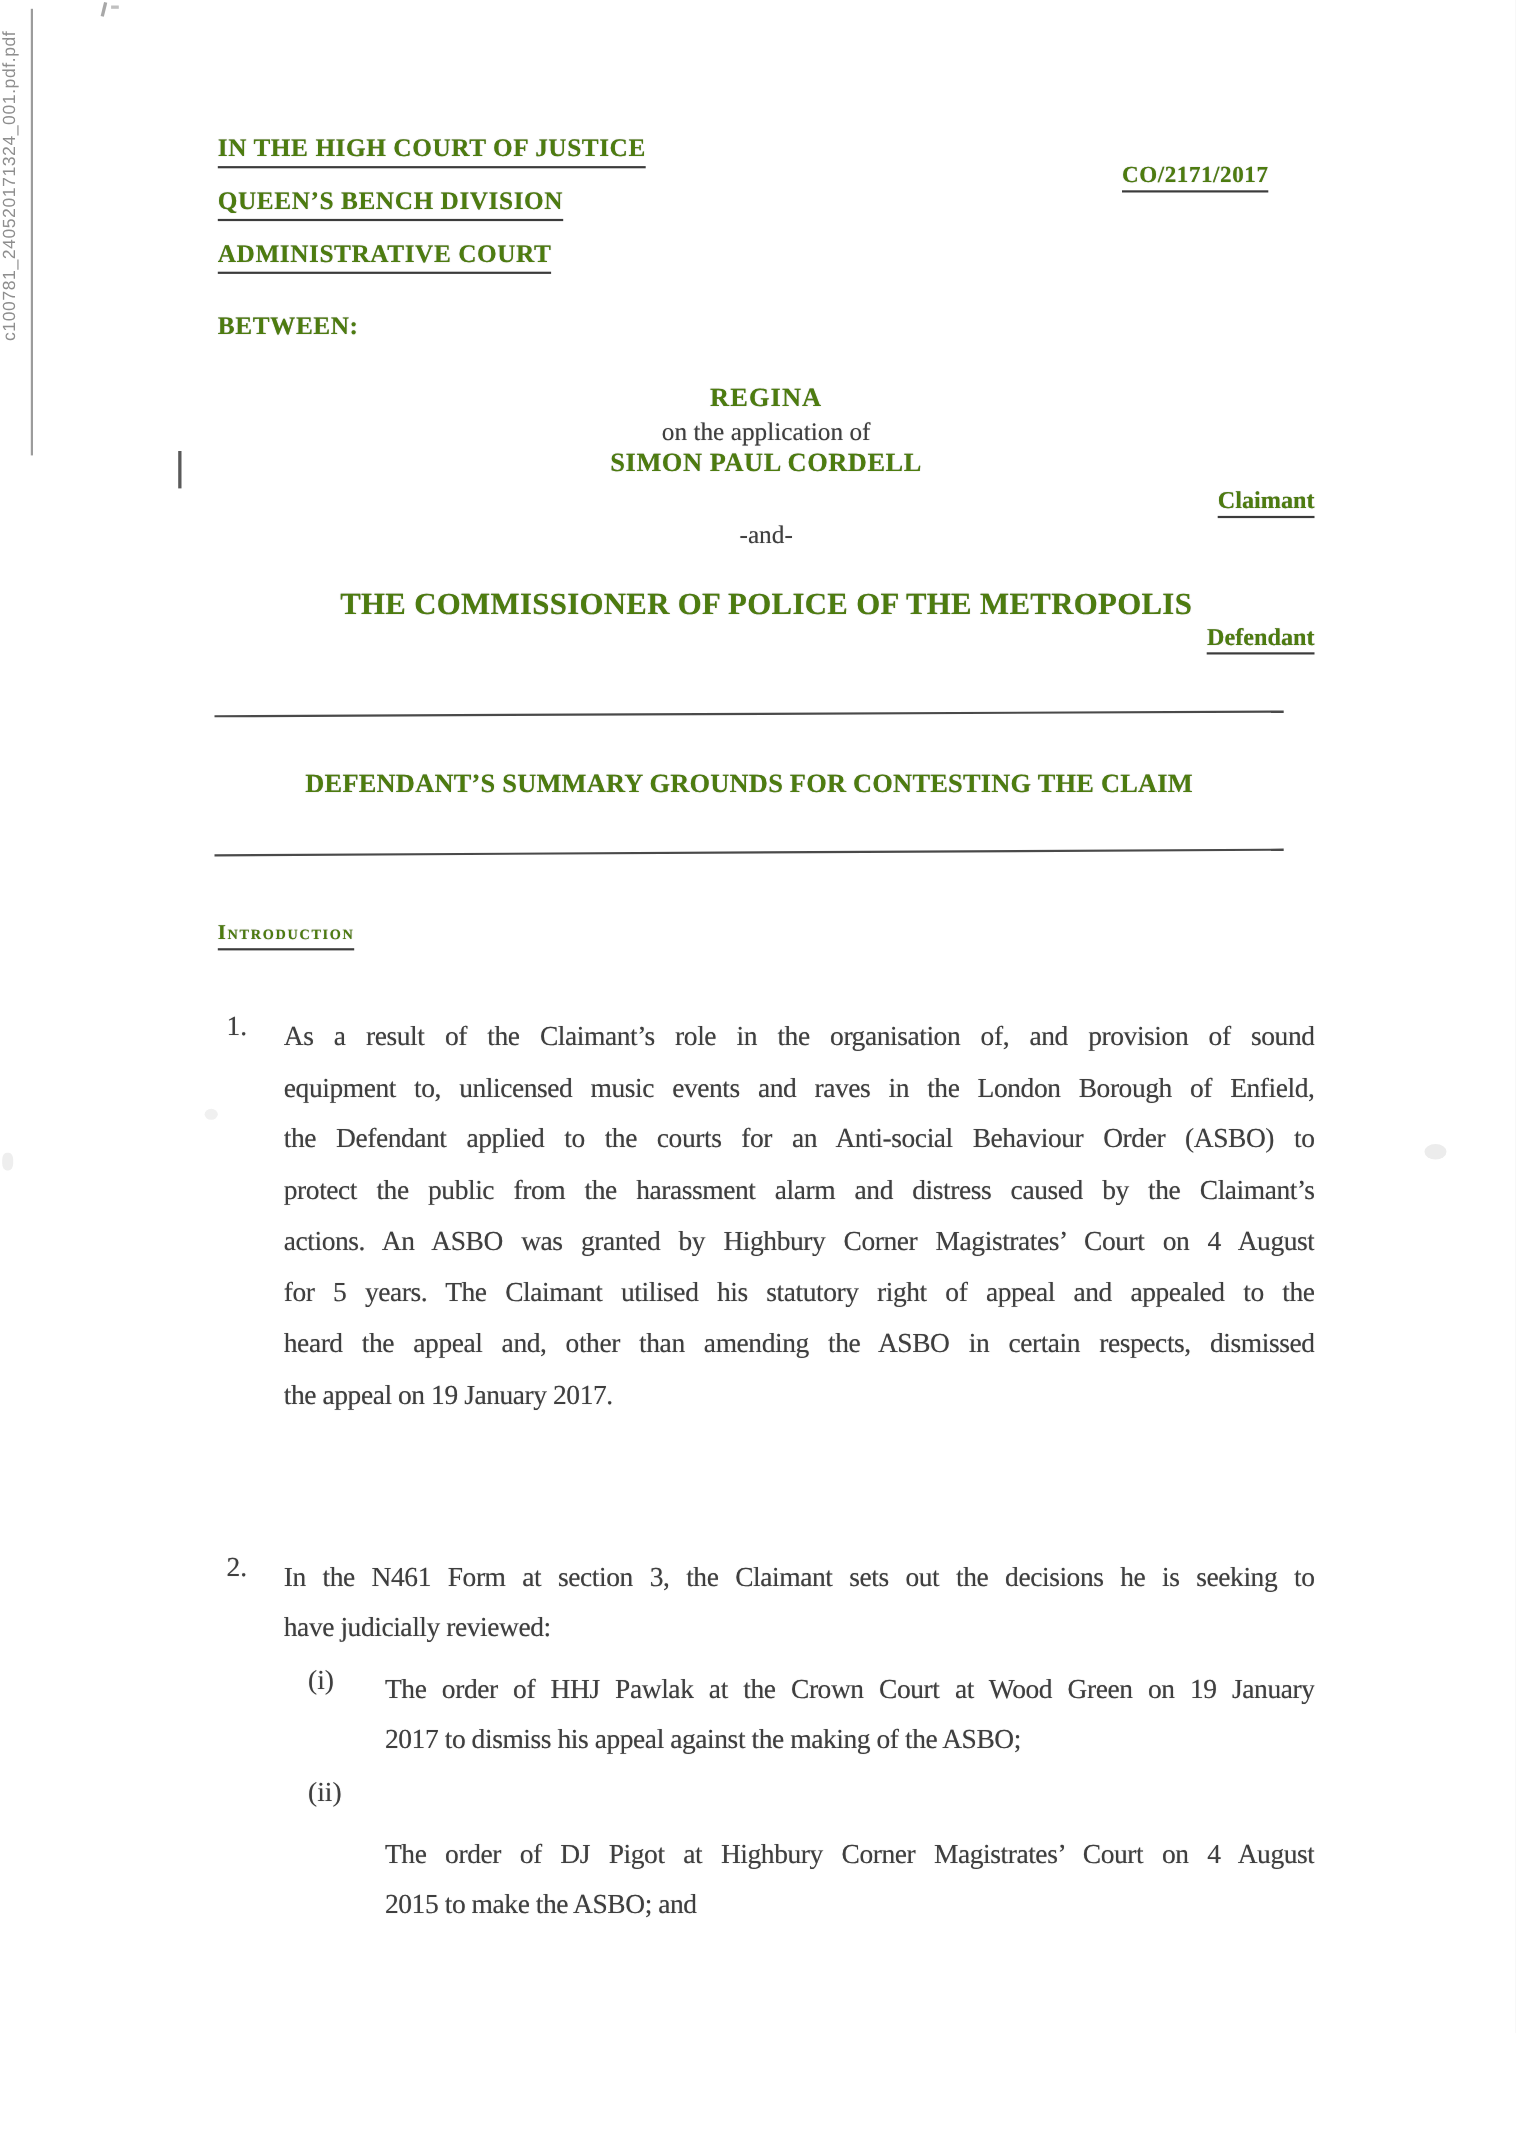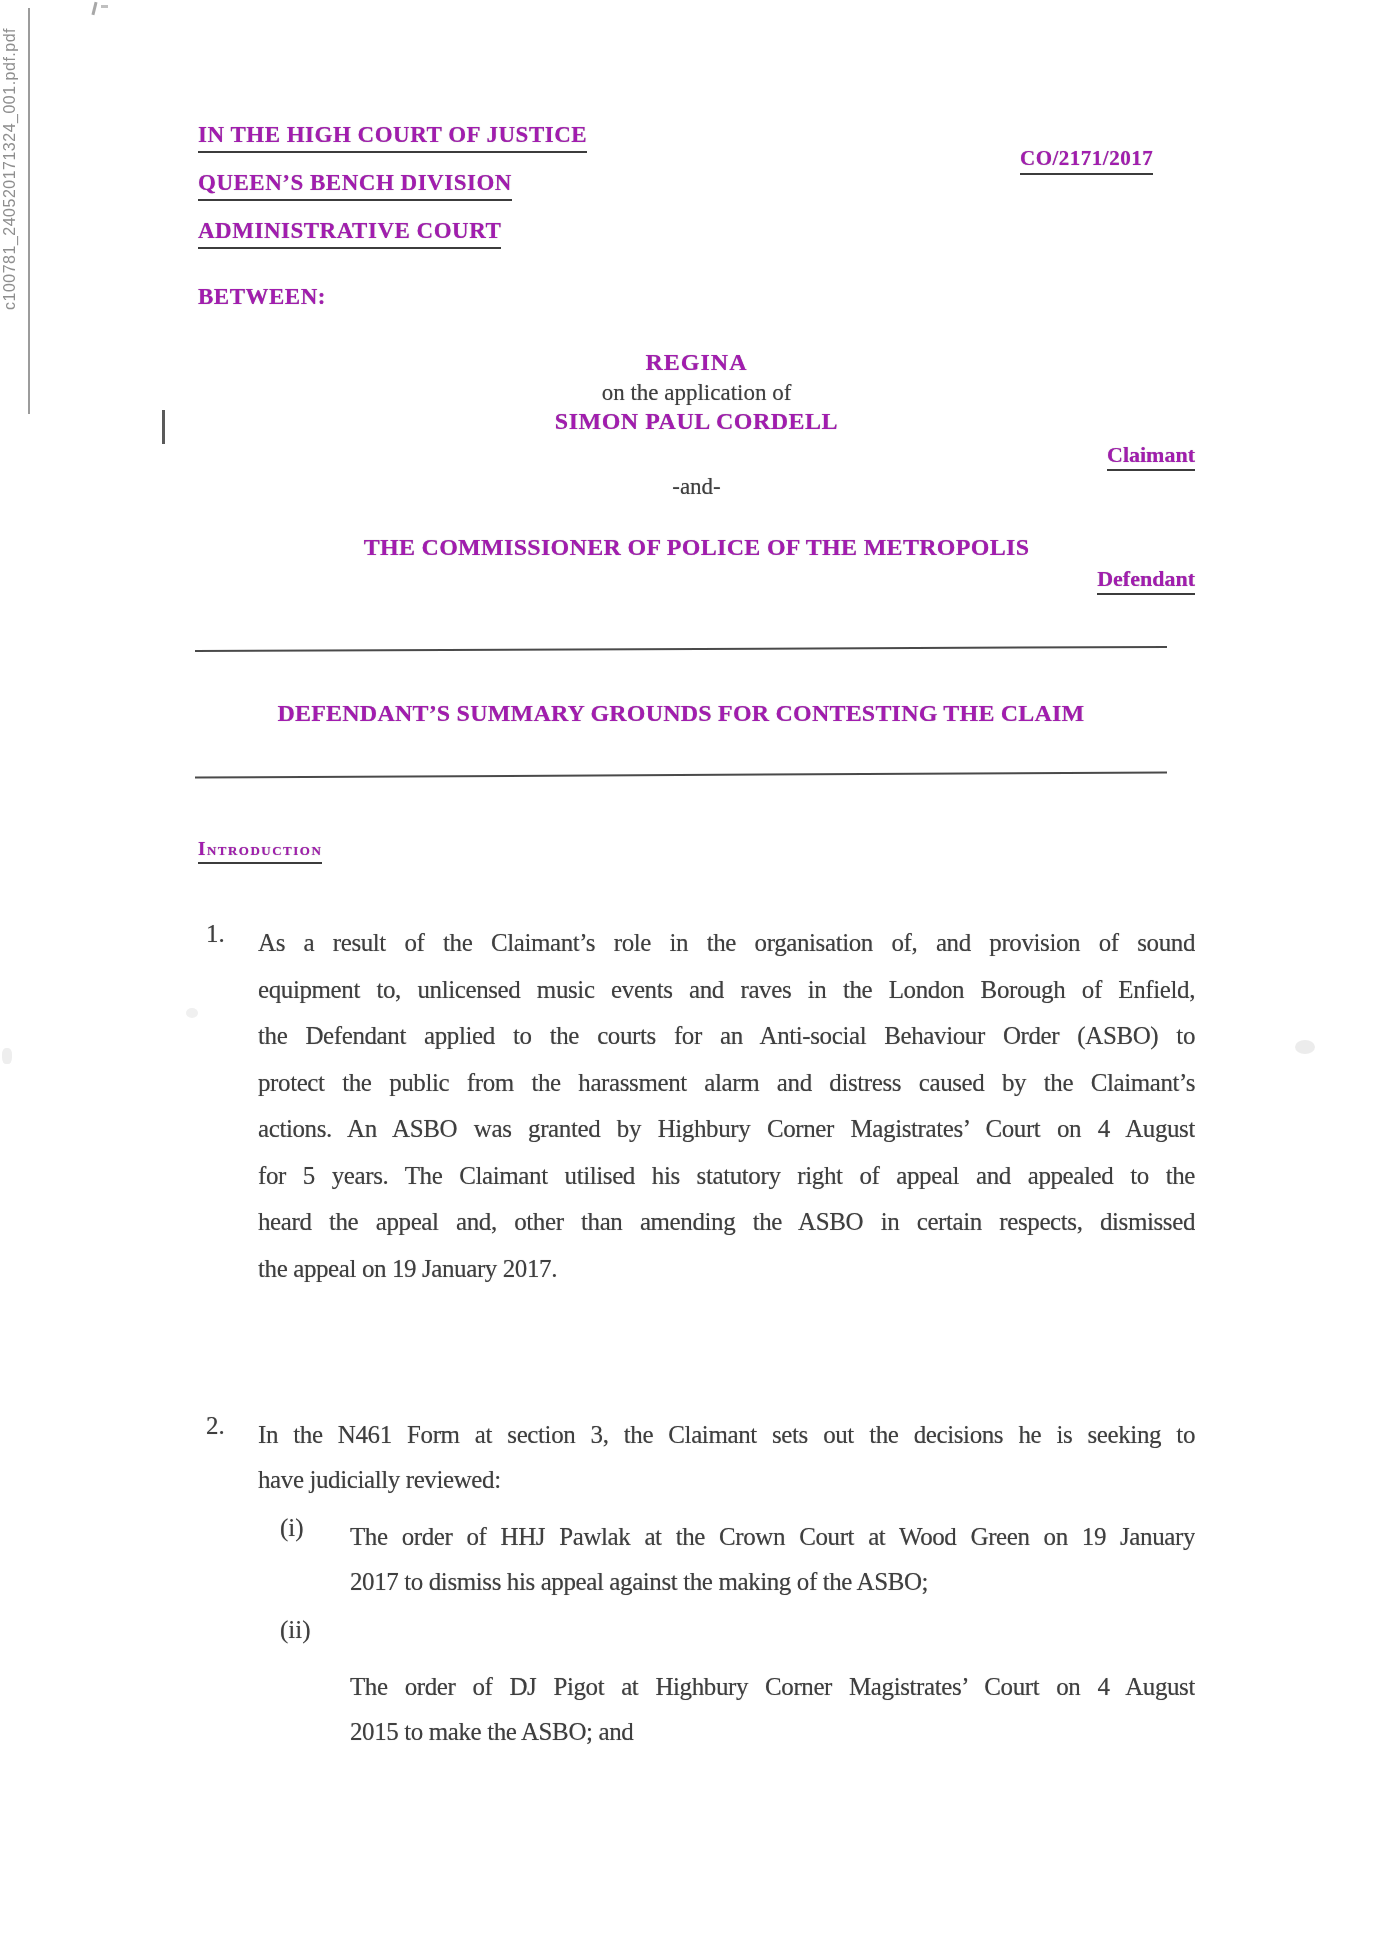--- a/index.html
+++ b/index.html
@@ -22,41 +22,41 @@
   .mark-a{position:absolute;left:93px;top:2px;width:3px;height:13px;background:#a8a8a8;transform:rotate(14deg);}
   .mark-b{position:absolute;left:101px;top:5px;width:7px;height:3px;background:#c0c0c0;}
   .margin-tick{position:absolute;left:162px;top:410px;width:3px;height:34px;background:#5a5a5a;}
   .smudge1{position:absolute;left:1295px;top:1040px;width:20px;height:14px;background:#ececec;border-radius:50%;}
   .smudge2{position:absolute;left:186px;top:1008px;width:12px;height:10px;background:#f0f0f0;border-radius:50%;}
   .smudge3{position:absolute;left:2px;top:1048px;width:10px;height:16px;background:#eeeeee;border-radius:40%;}
 
   
   .abs{position:absolute;}
   .ink-soft{text-shadow:0 0 .7px rgba(60,60,60,.55);}
-  .ink-bold{color:#a21caf;text-shadow:0 0 .8px rgba(40,40,40,.5);}
+  .ink-bold{color:#4d7c0f;text-shadow:0 0 .8px rgba(40,40,40,.5);}
 
   .court-line{
     display:block;font-size:23px;font-weight:bold;letter-spacing:.5px;
     border-bottom:2px solid #3c3c3c;padding-bottom:3px;margin-bottom:17px;
     width:max-content;
   }
   .case-number{
     font-size:21px;font-weight:600;letter-spacing:.5px;
     border-bottom:2px solid #3c3c3c;padding-bottom:3px;
   }
   .between{font-size:23px;font-weight:bold;letter-spacing:.5px;}
 
   .party-wrap{left:198px;width:997px;text-align:center;}
   .party-line{position:absolute;left:0;width:100%;}
   .p-regina{top:0;font-size:24px;font-weight:bold;letter-spacing:1px;}
   .p-appof{top:31px;font-size:23px;}
   .p-simon{top:59px;font-size:24px;font-weight:bold;letter-spacing:.5px;}
   .p-claimant{top:93px;text-align:right;}
   .p-and{top:125px;font-size:23px;}
-  .p-comm{top:185px;font-size:24px;font-weight:bold;letter-spacing:.3px;}
+  .p-comm{top:185px;font-size:28px;font-weight:bold;letter-spacing:.3px;}
   .p-defendant{top:217px;text-align:right;}
   .role-label{font-size:22px;font-weight:600;border-bottom:2px solid #3c3c3c;padding-bottom:2px;}
 
   .rule{position:absolute;left:195px;width:972px;height:2px;background:#4a4a4a;}
   .doc-title{
     left:195px;top:700px;width:972px;text-align:center;
     font-size:24px;font-weight:bold;letter-spacing:.2px;
   }
   .intro-head{
     left:198px;top:838px;

